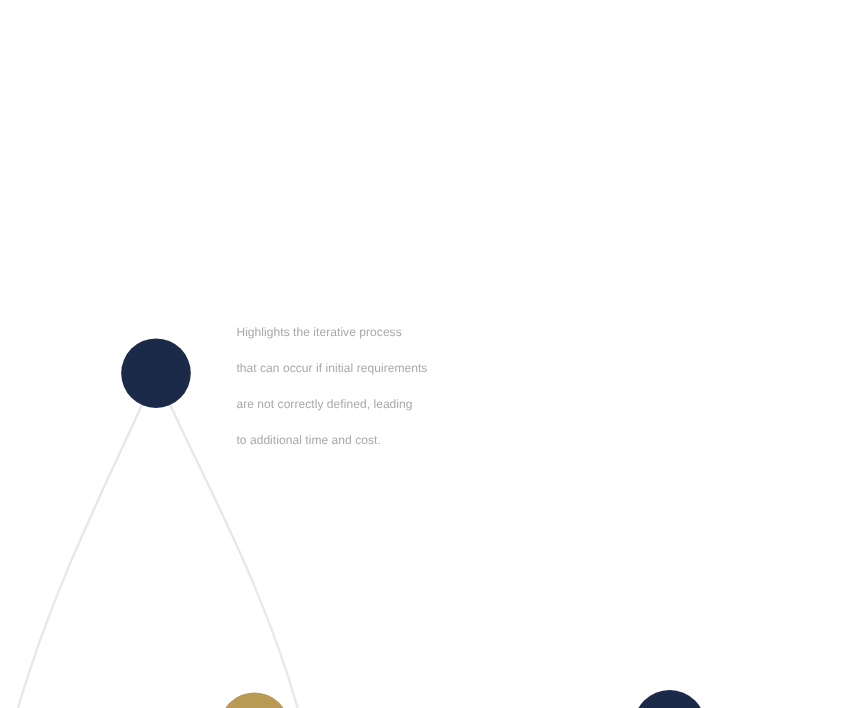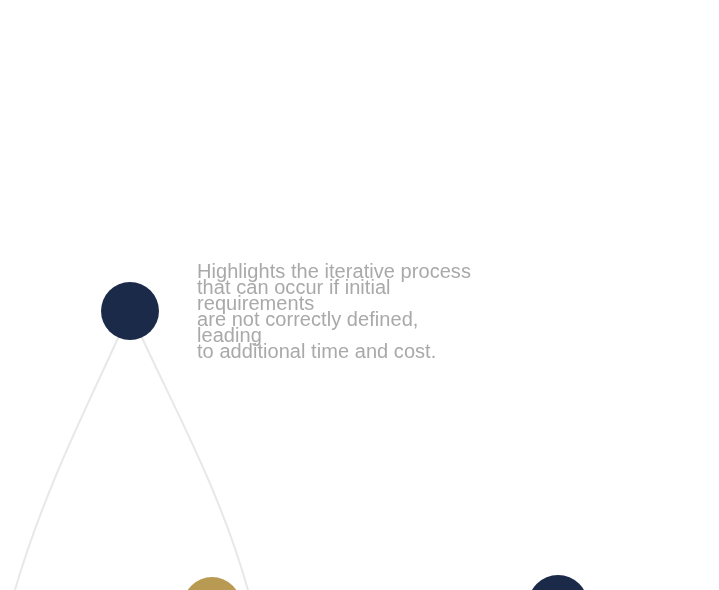--- a/index.html
+++ b/index.html
@@ -50,22 +50,22 @@
     width: 60px;
     height: 60px;
     background: #1c2a4a;
   }
   #annotation {
     position: absolute;
     left: 197px;
     top: 263px;
     width: 290px;
     color: #a9a9a9;
-    font-size: 20px;
-    line-height: 16px;
+    font-size: 10px;
+    line-height: 30px;
     letter-spacing: 0.05px;
     white-space: pre-line;
   }
 </style>
 </head>
 <body>
 
 <div id="canvas">
 
   <svg id="arc-layer" viewBox="0 0 719 590" width="719" height="590" xmlns="http://www.w3.org/2000/svg">

